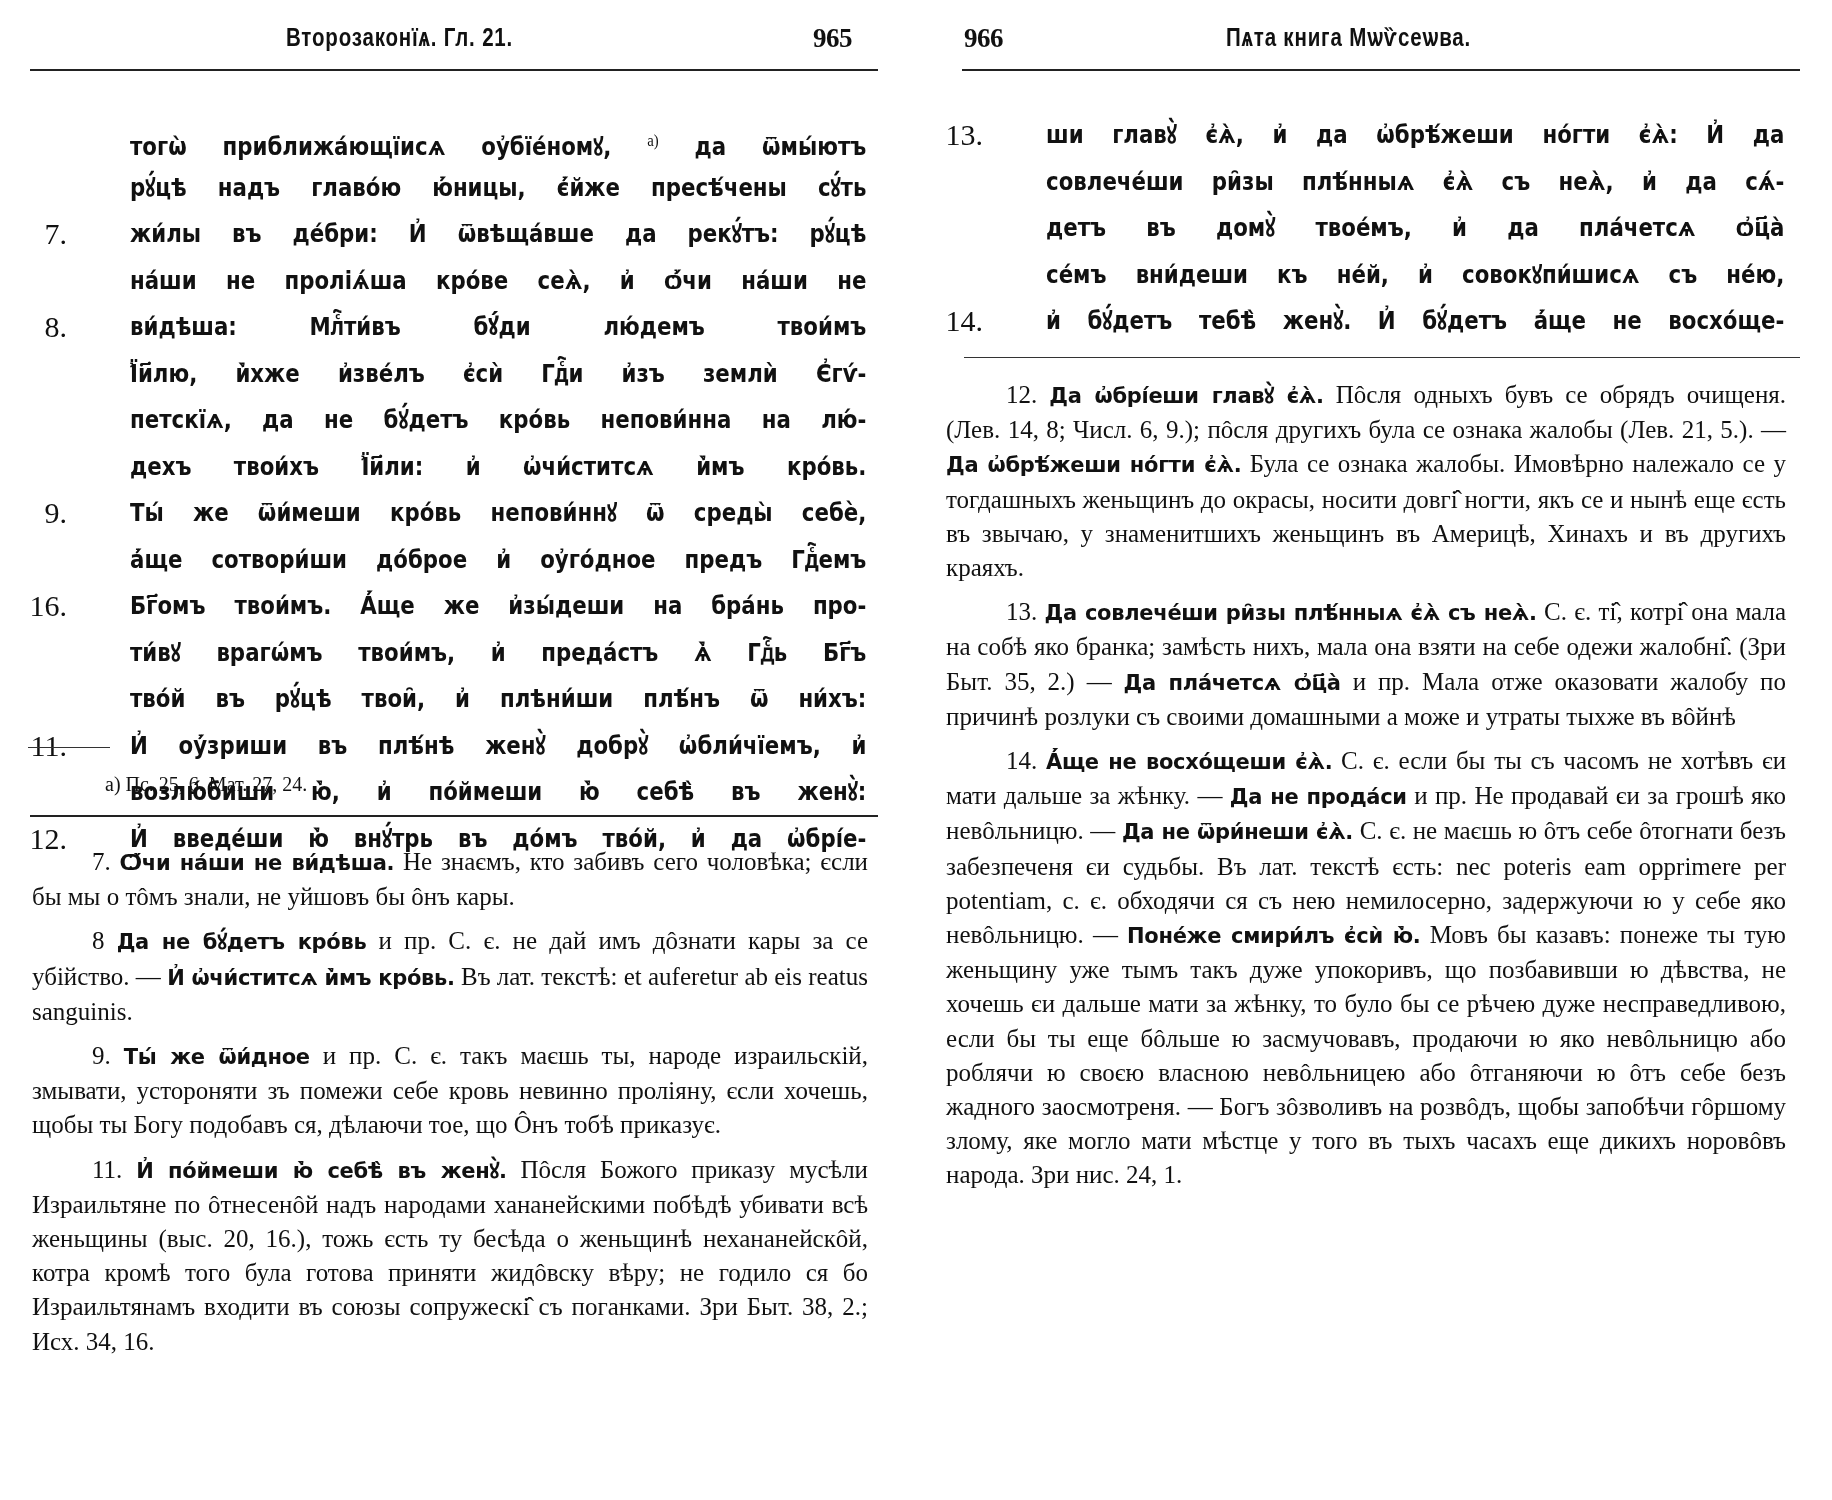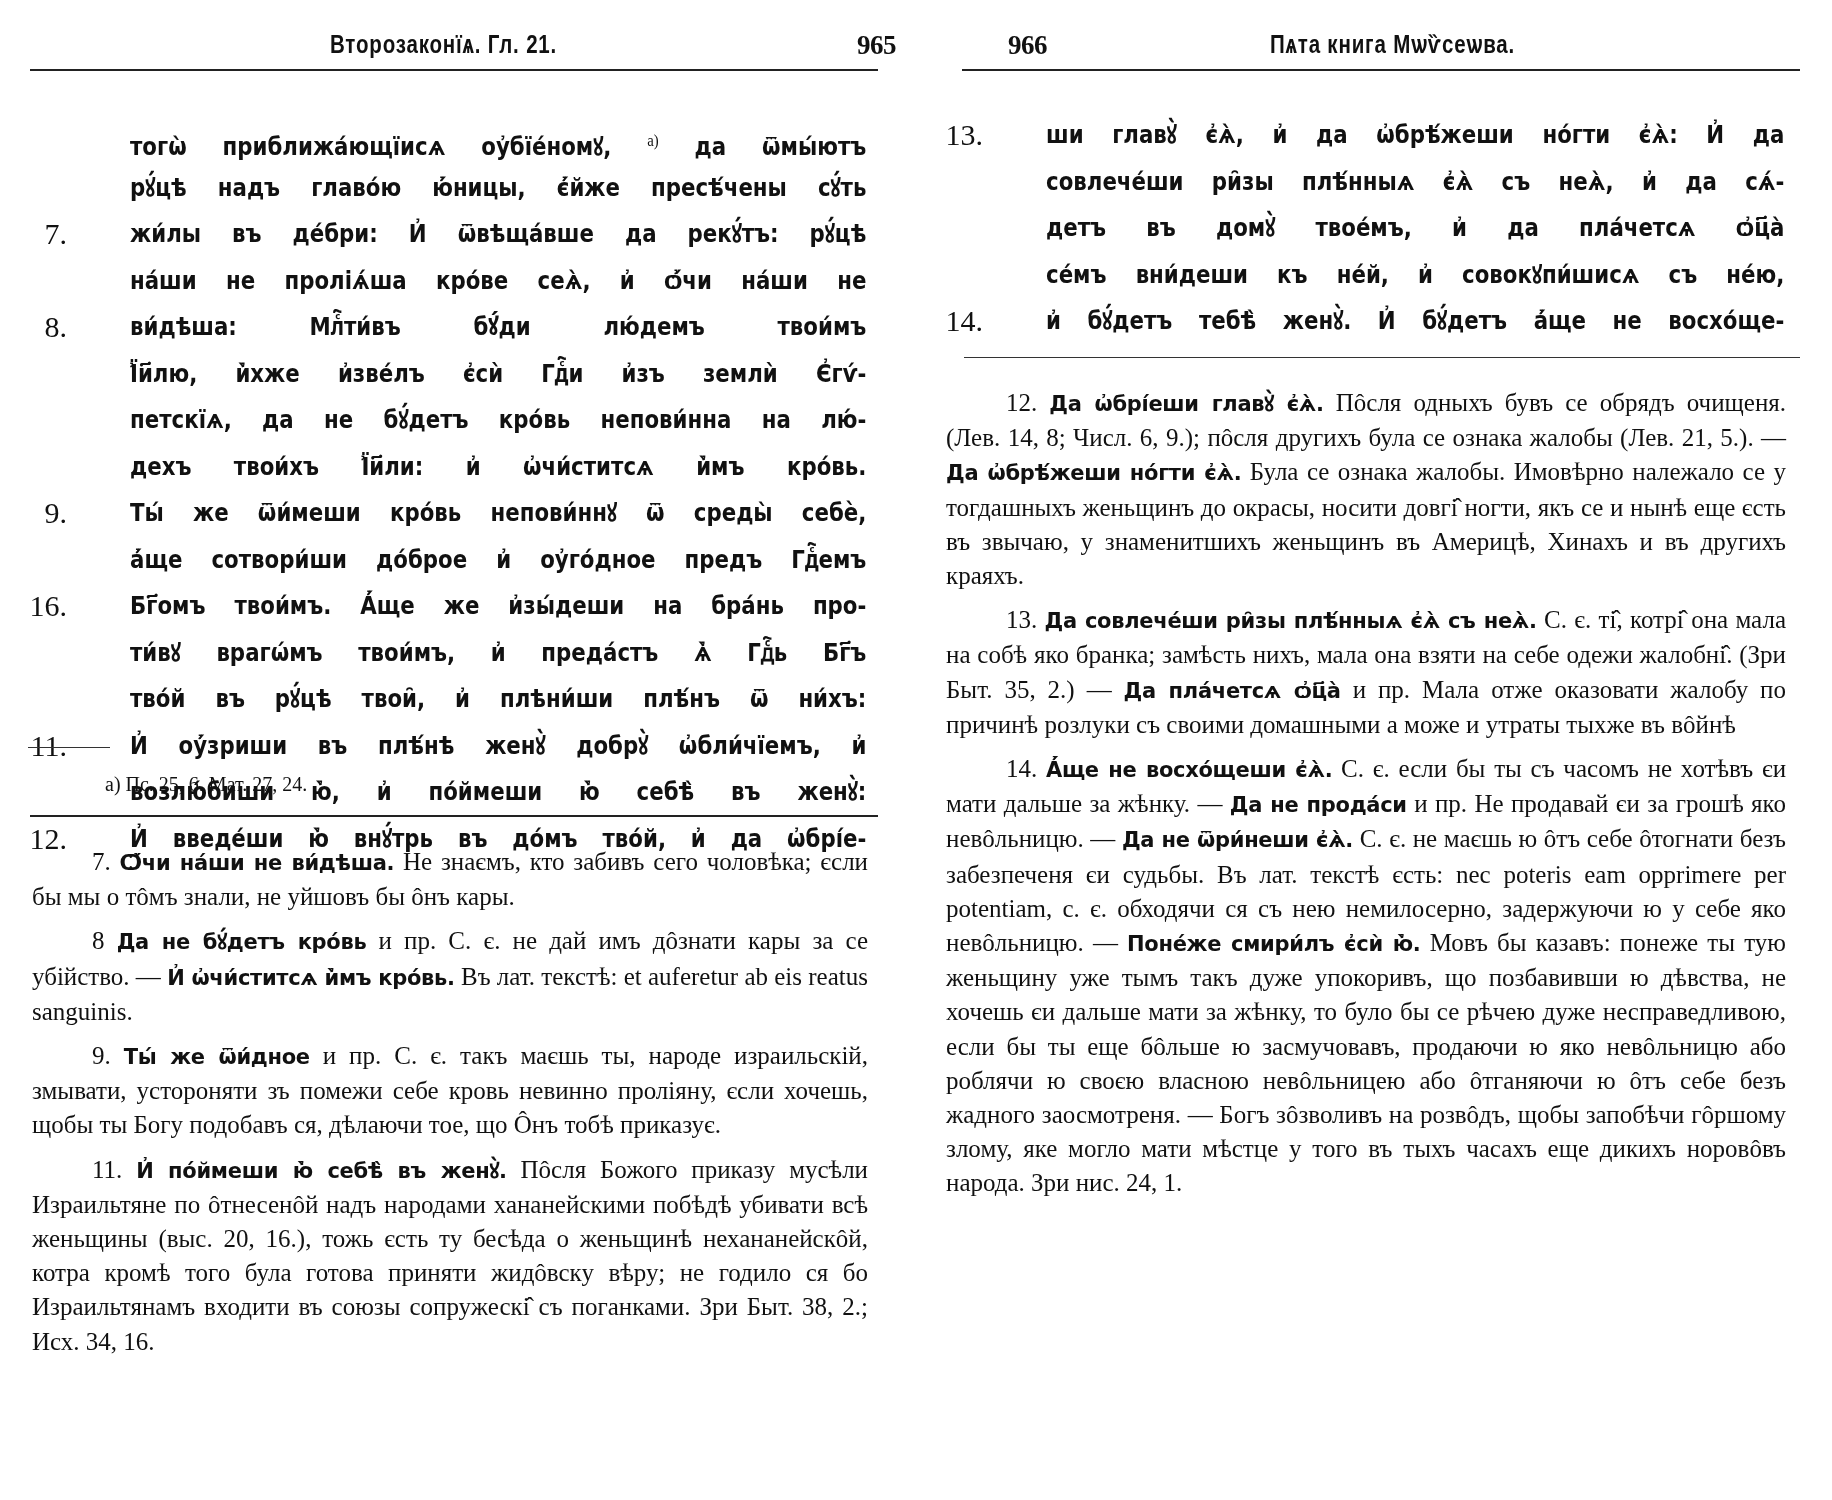--- a/index.html
+++ b/index.html
@@ -1,21 +1,21 @@
 <!DOCTYPE html>
 <html><head>
 <meta charset="utf-8">
 <style>
   html, body { margin: 0; padding: 0; background: #ffffff; }
   body { width: 1832px; height: 1500px; position: relative; overflow: hidden; color: #111; }
   .page { position: absolute; top: 0; height: 1500px; }
   .page.left { left: 0; width: 916px; }
   .page.right { left: 916px; width: 916px; }
 
-  .running-head { position: absolute; top: 30px; height: 36px; font-family: "Liberation Serif", serif; margin-left: 44px; }
+  .running-head { position: absolute; top: 23px; height: 36px; font-family: "Liberation Serif", serif; }
   .rh-title { position: absolute; top: 0; font-family: "Liberation Sans Narrow", "Liberation Sans", sans-serif; font-weight: bold; font-size: 25px; letter-spacing: 1px; transform: scaleX(0.82); transform-origin: left top; white-space: nowrap; }
   .rh-num { position: absolute; top: 0; font-family: "Liberation Serif", serif; font-size: 27px; font-weight: bold; letter-spacing: -0.5px; text-align: right; }
   .rule { position: absolute; height: 0; border-top: 2px solid #222; }
   .rule.thin { border-top: 1.5px solid #333; }
 
   .slav { position: absolute; font-family: "DejaVu Sans", sans-serif; font-weight: bold; font-size: 24.5px; line-height: 46.5px; }
   .slav-line { position: relative; height: 46.5px; white-space: nowrap; }
   .slav-line .vnum { position: absolute; left: -123px; width: 60px; text-align: right; font-family: "Liberation Serif", serif; font-weight: normal; font-size: 30px; }
   .slav-line .txt { display: block; text-align: justify; text-align-last: justify; transform: scaleX(0.87); transform-origin: left center; width: 115%; }
   .fn-mark { font-family: "Liberation Serif", serif; font-weight: normal; font-size: 17px; vertical-align: super; }
@@ -142,18 +142,18 @@
         <span class="txt"><span>се́мъ вни́деши къ не́й, и҆ совокꙋпи́шисѧ съ не́ю,</span></span>
       </div>
       <div class="slav-line">
         <span class="vnum">14.</span>
         <span class="txt"><span>и҆ бꙋ́детъ тебѣ̀ женꙋ̀. И҆ бꙋ́детъ а҆́ще не восхо́ще-</span></span>
       </div>
     </div>
 
   <div class="rule thin" style="left:48px;width:836px;top:357px;"></div>
 
-  <div class="comm" id="right-comm" style="left:30px;top:378px;width:840px;margin-top:8px;">
+  <div class="comm" id="right-comm" style="left:30px;top:378px;width:840px;">
       <p><span class="pnum">12.</span> <span class="lem">Да ѡ҆брі́еши главꙋ̀ є҆ѧ̀.</span><span> Пôсля одныхъ бувъ се обрядъ очищеня. (Лев. 14, 8; Числ. 6, 9.); пôсля другихъ була се ознака жалобы (Лев. 21, 5.). — </span><span class="lem">Да ѡ҆брѣ́жеши но́гти є҆ѧ̀.</span><span> Була се ознака жалобы. Имовѣрно належало се у тогдашныхъ женьщинъ до окрасы, носити довгі̂ ногти, якъ се и нынѣ еще єсть въ звычаю, у знаменитшихъ женьщинъ въ Америцѣ, Хинахъ и въ другихъ краяхъ.</span></p>
       <p><span class="pnum">13.</span> <span class="lem">Да совлече́ши ри̑зы плѣ́нныѧ є҆ѧ̀ съ неѧ̀.</span><span> С. є. ті̂, котрі̂ она мала на собѣ яко бранка; замѣсть нихъ, мала она взяти на себе одежи жалобні̂. (Зри Быт. 35, 2.) — </span><span class="lem">Да пла́четсѧ ѻ҆ц҃а̀</span><span> и пр. Мала отже оказовати жалобу по причинѣ розлуки съ своими домашными а може и утраты тыхже въ вôйнѣ</span></p>
       <p><span class="pnum">14.</span> <span class="lem">А҆́ще не восхо́щеши є҆ѧ̀.</span><span> С. є. если бы ты съ часомъ не хотѣвъ єи мати дальше за жѣнку. — </span><span class="lem">Да не прода́си</span><span> и пр. Не продавай єи за грошѣ яко невôльницю. — </span><span class="lem">Да не ѿри́неши є҆ѧ̀.</span><span> С. є. не маєшь ю ôтъ себе ôтогнати безъ забезпеченя єи судьбы. Въ лат. текстѣ єсть: nec poteris eam opprimere per potentiam, с. є. обходячи ся съ нею немилосерно, задержуючи ю у себе яко невôльницю. — </span><span class="lem">Поне́же смири́лъ є҆сѝ ю҆̀.</span><span> Мовъ бы казавъ: понеже ты тую женьщину уже тымъ такъ дуже упокоривъ, що позбавивши ю дѣвства, не хочешь єи дальше мати за жѣнку, то було бы се рѣчею дуже несправедливою, если бы ты еще бôльше ю засмучовавъ, продаючи ю яко невôльницю або роблячи ю своєю власною невôльницею або ôтганяючи ю ôтъ себе безъ жадного заосмотреня. — Богъ зôзволивъ на розвôдъ, щобы запобѣчи гôршому злому, яке могло мати мѣстце у того въ тыхъ часахъ еще дикихъ норовôвъ народа. Зри нис. 24, 1.</span></p>
     </div>
 </div>
 
 </body></html>

